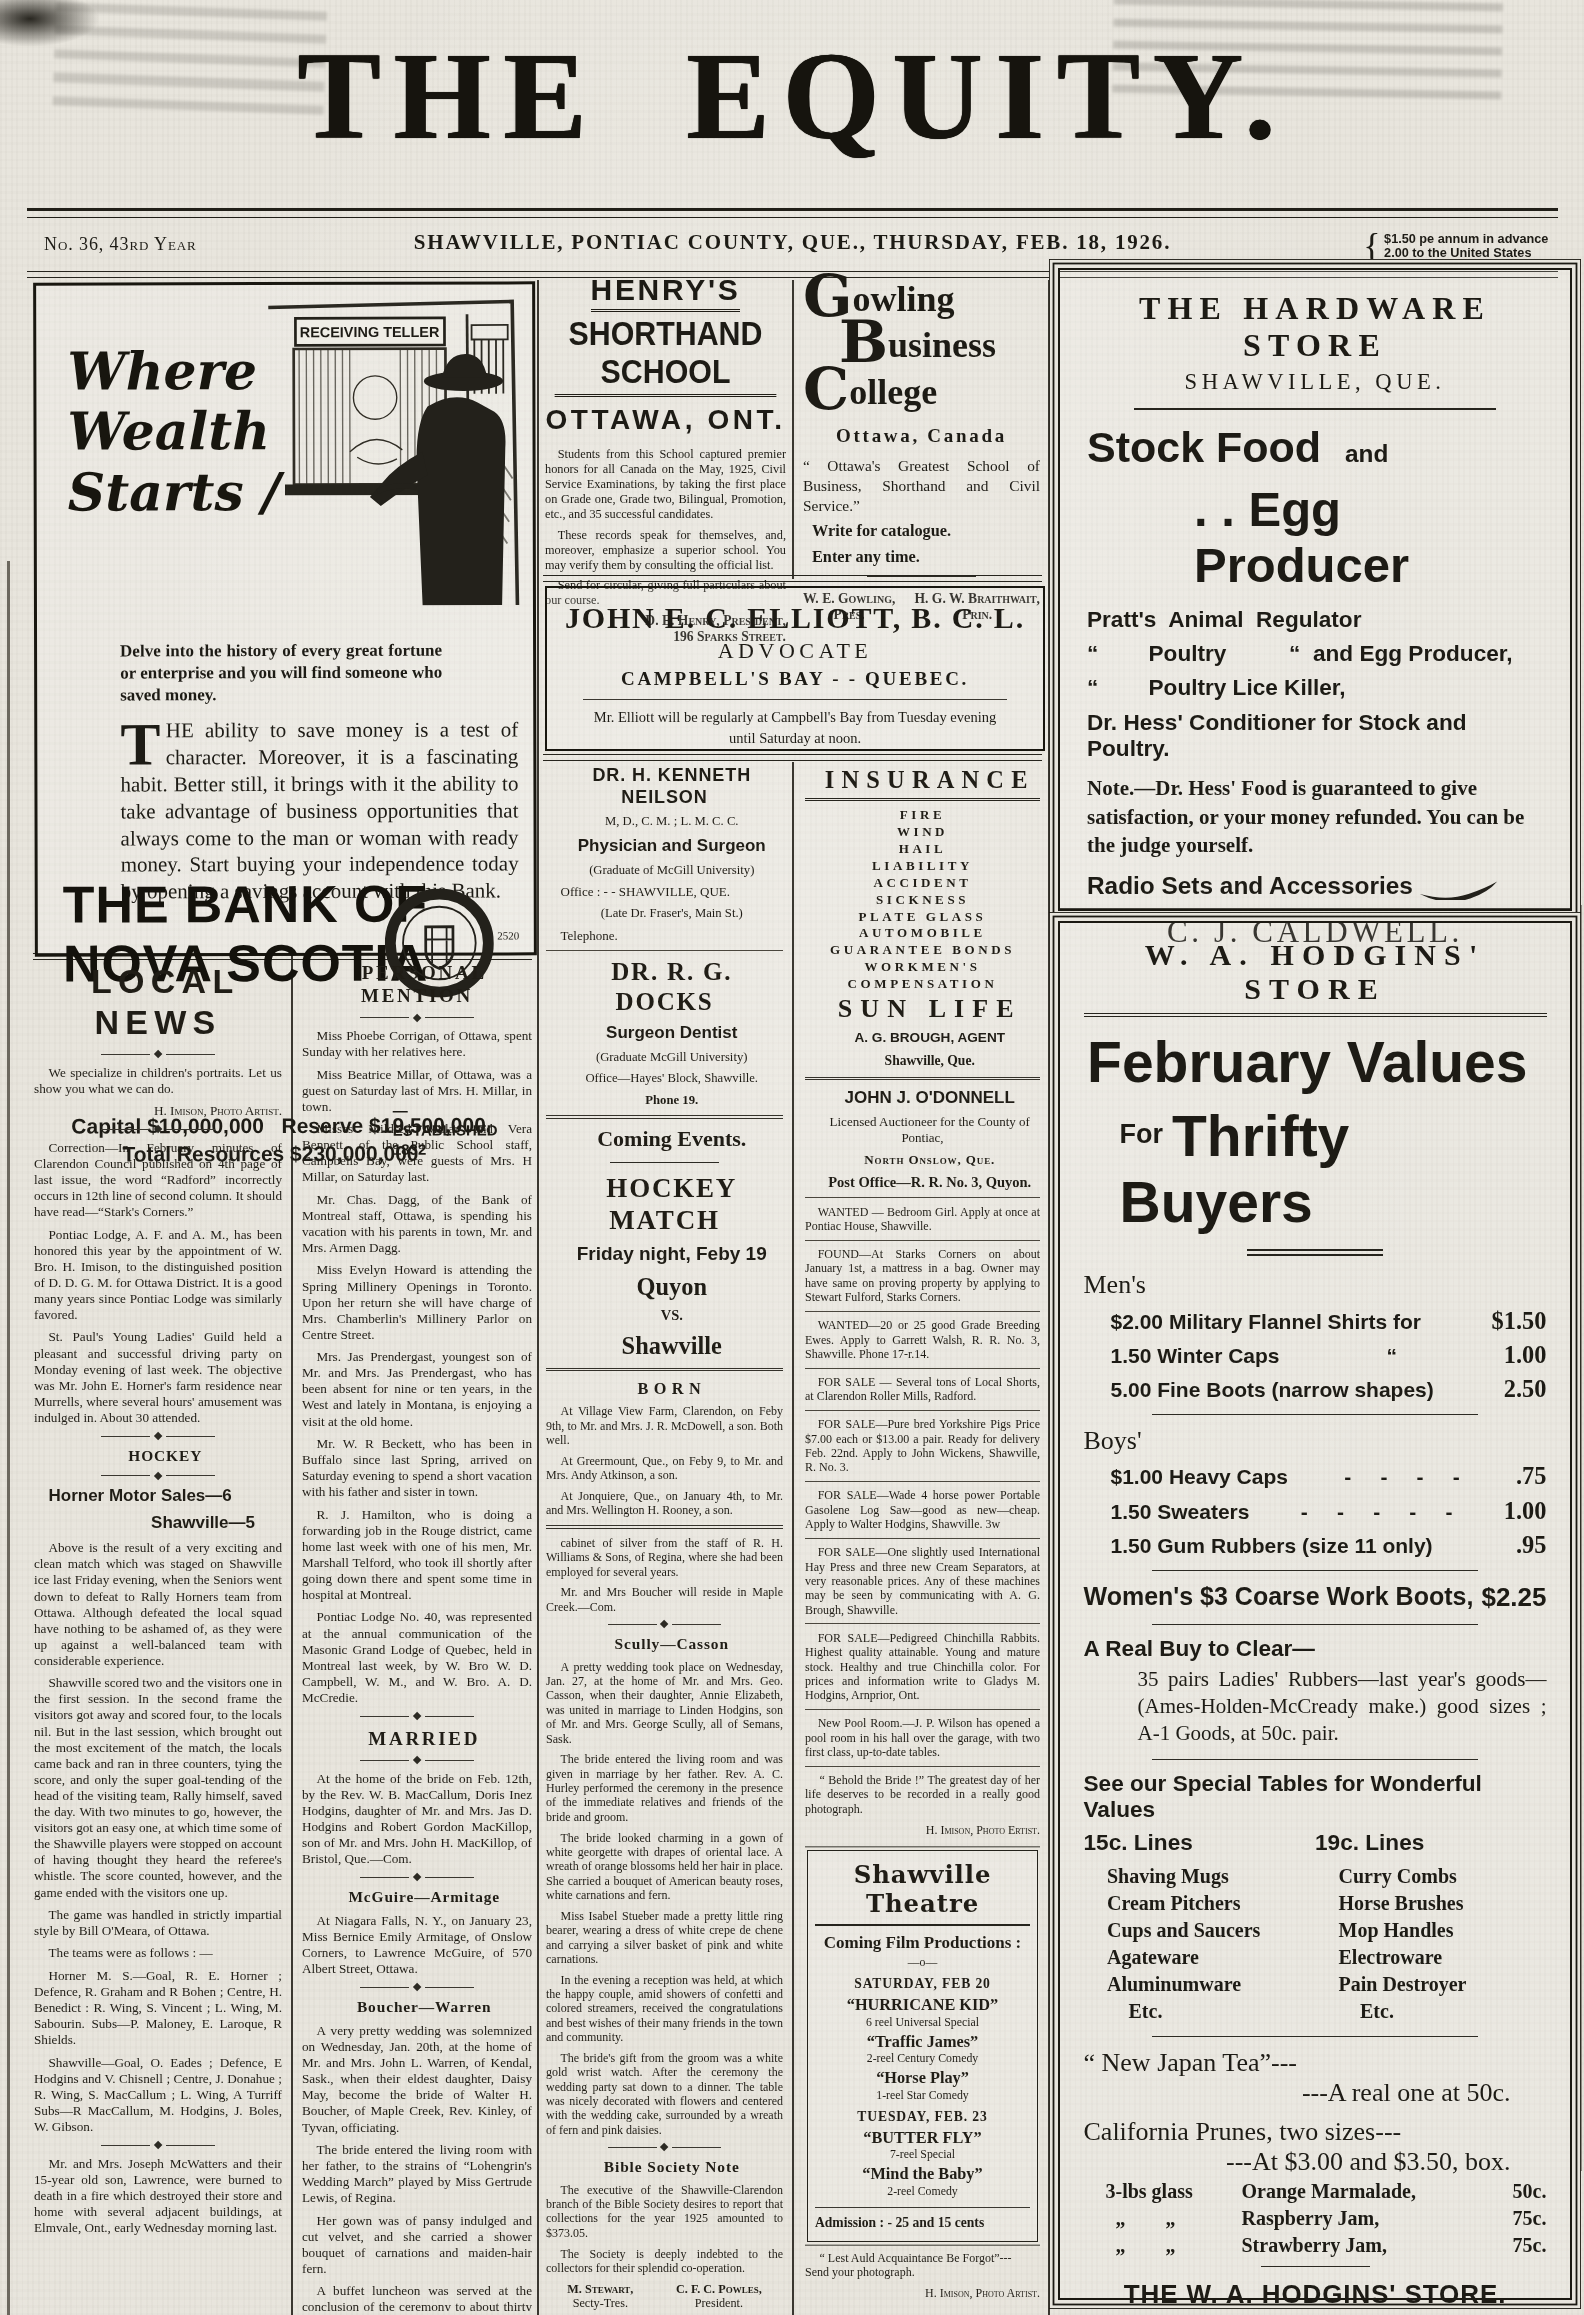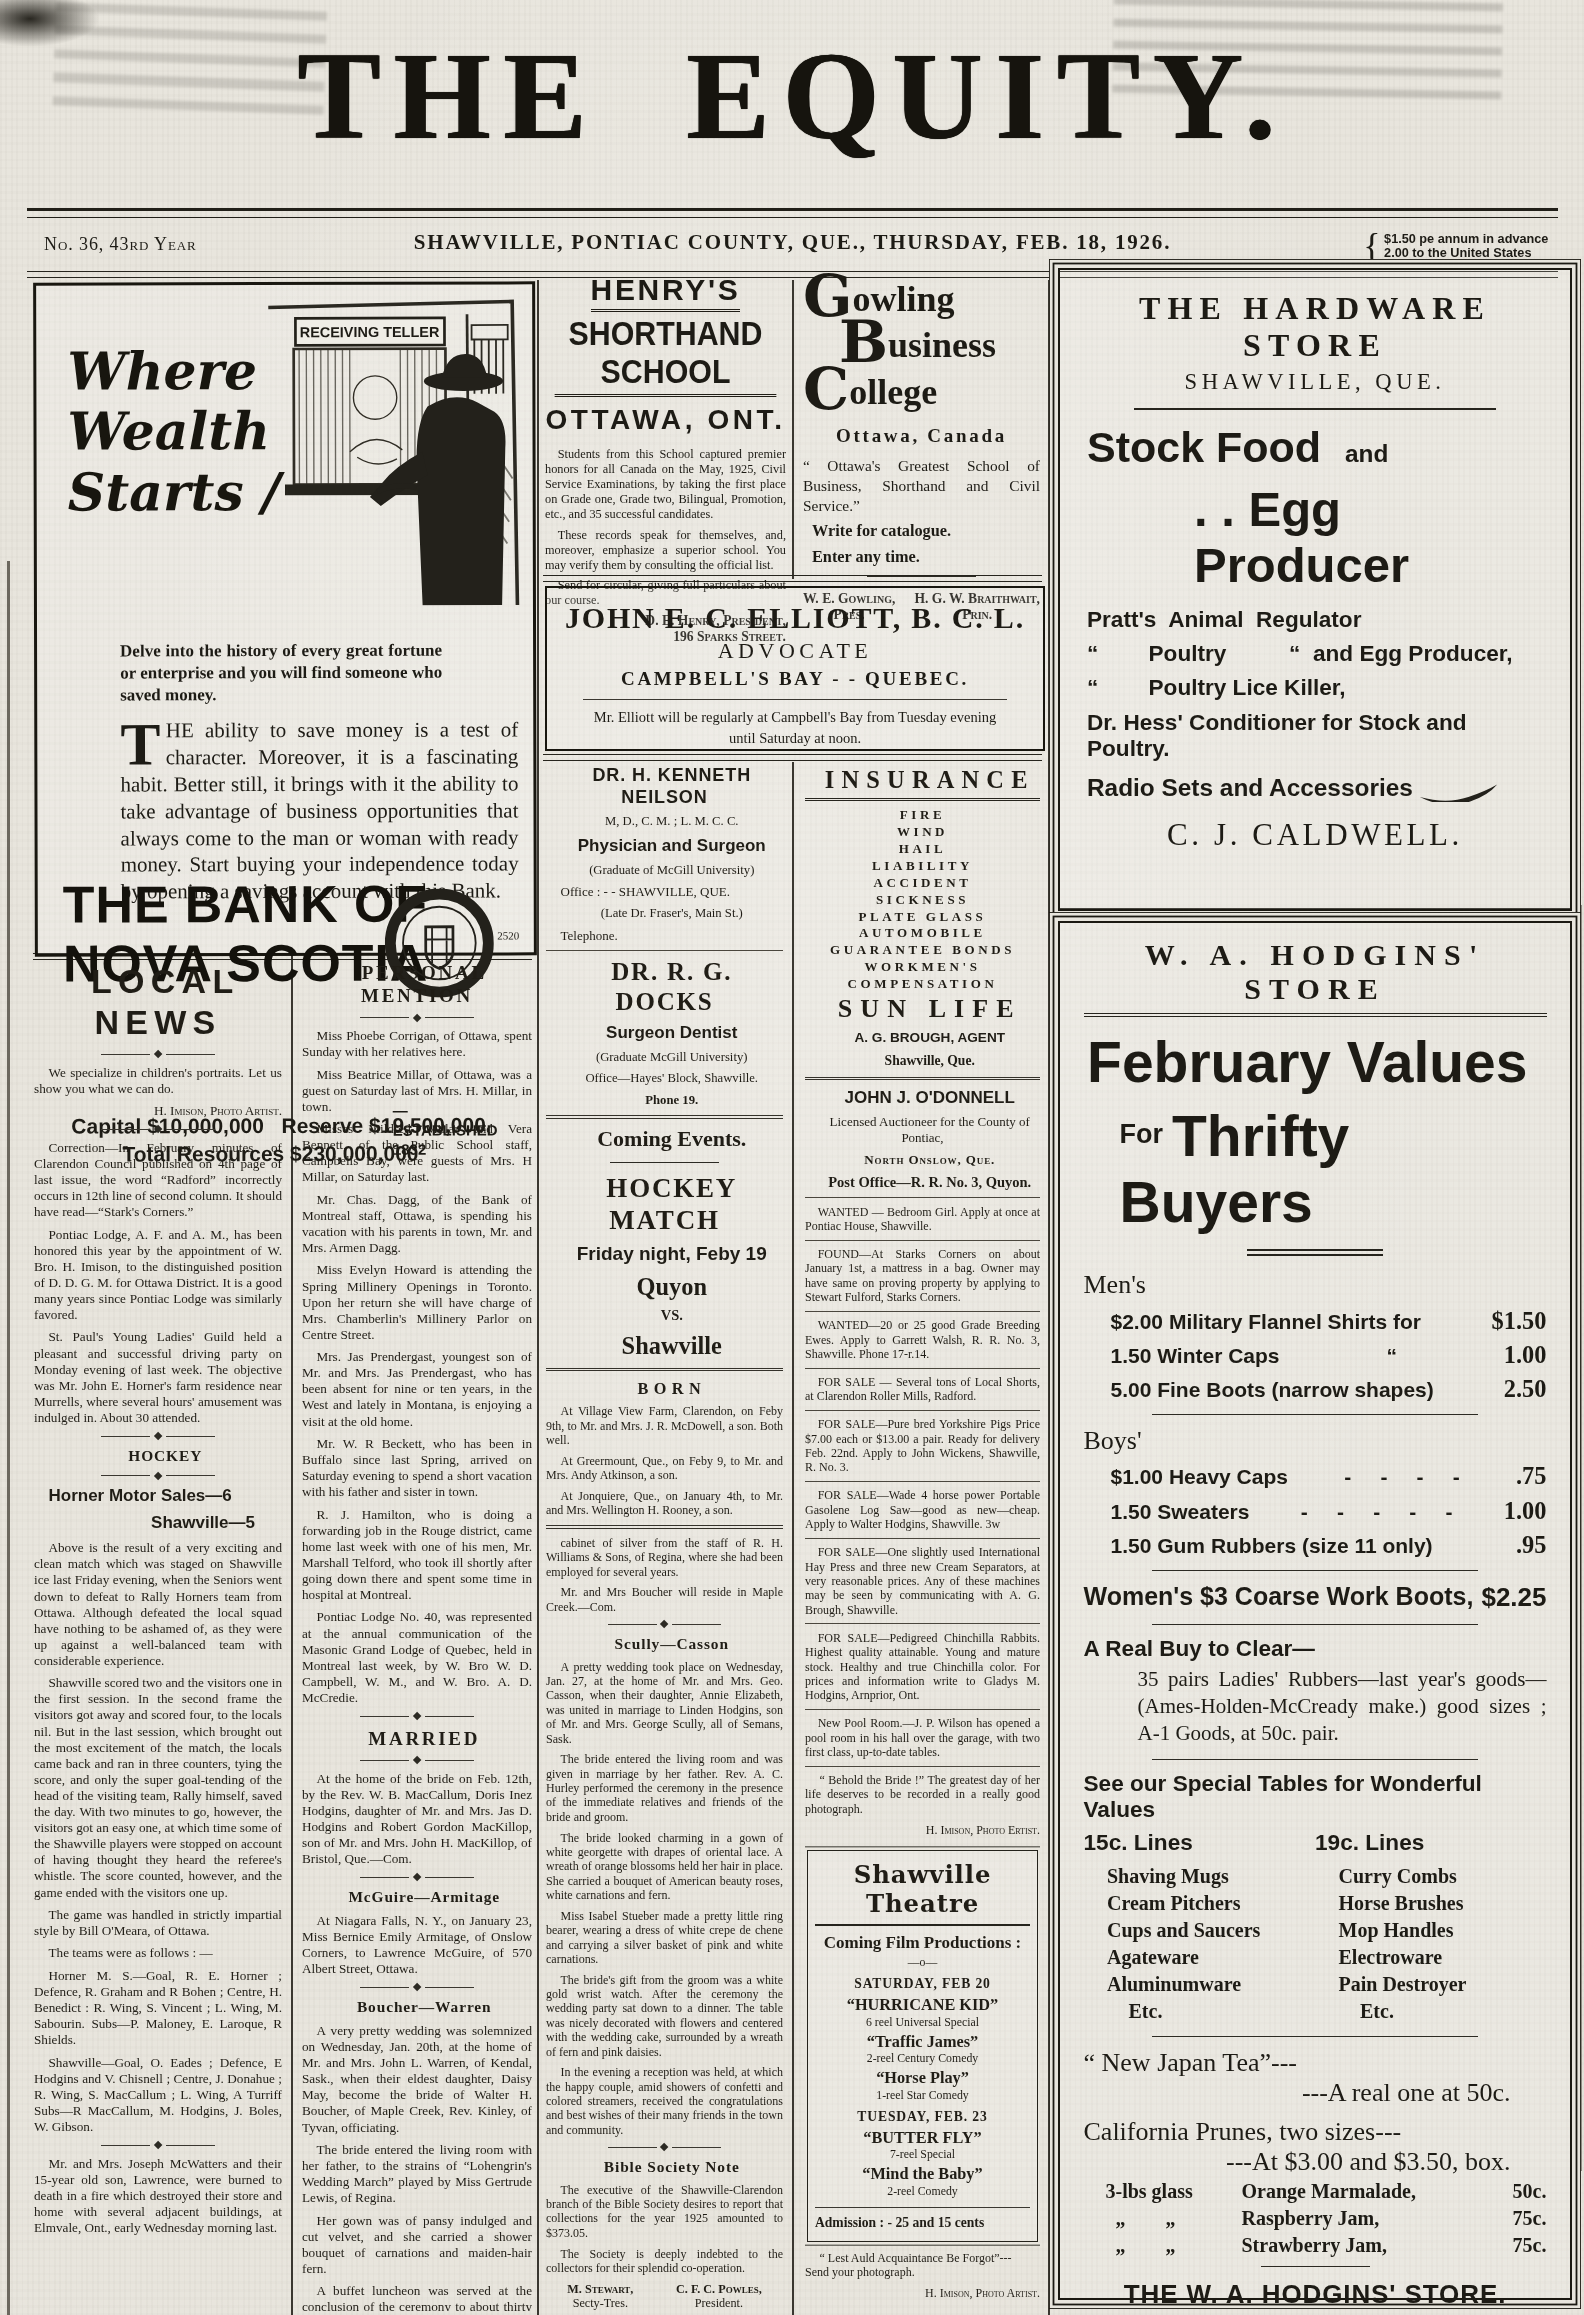--- a/index.html
+++ b/index.html
@@ -398,22 +398,22 @@
       </div>
     <div class="orn">
         <i></i>
       </div>
     <p class="subhead">Scully—Casson</p>
     <div>
         <p>A pretty wedding took place on Wednesday, Jan. 27, at the home of Mr. and Mrs. Geo. Casson, when their daughter, Annie Elizabeth, was united in marriage to Linden Hodgins, son of Mr. and Mrs. George Scully, all of Semans, Sask.</p>
         <p>The bride entered the living room and was given in marriage by her father.  Rev. A. C. Hurley performed the ceremony in the presence of the immediate relatives and friends of the bride and groom.</p>
         <p>The bride looked charming in a gown of white georgette with drapes of oriental lace.  A wreath of orange blossoms held her hair in place.  She carried a bouquet of American beauty roses, white carnations and fern.</p>
         <p>Miss Isabel Stueber made a pretty little ring bearer, wearing a dress of white crepe de chene and carrying a silver basket of pink and white carnations.</p>
+        <p>In the evening a reception was held, at which the happy couple, amid showers of confetti and colored streamers, received the congratulations and best wishes of their many friends in the town and community.</p>
         <p>The bride's gift from the groom was a white gold wrist watch.  After the ceremony the wedding party sat down to a dinner.  The table was nicely decorated with flowers and centered with the wedding cake, surrounded by a wreath of fern and pink daisies.</p>
-        <p>In the evening a reception was held, at which the happy couple, amid showers of confetti and colored streamers, received the congratulations and best wishes of their many friends in the town and community.</p>
       </div>
     <div class="orn">
         <i></i>
       </div>
     <p class="subhead">Bible Society Note</p>
     <div>
         <p>The executive of the Shawville-Clarendon branch of the Bible Society desires to report that collections for the year 1925 amounted to $373.05.</p>
         <p>The Society is deeply indebted to the collectors for their splendid co-operation.</p>
       </div>
     <div class="sigrow">
@@ -513,20 +513,21 @@
       <div class="hw-place">SHAWVILLE,  QUE.</div>
       <hr class="hw-rule">
       <div class="hw-stock"><span>Stock Food</span>&nbsp;&nbsp;<span class="and">and</span></div>
       <div class="hw-egg">. . Egg Producer</div>
       <div>
           <div class="hw-line">Pratt's  Animal  Regulator</div>
           <div class="hw-line">“        Poultry          “  and Egg Producer,</div>
           <div class="hw-line">“        Poultry Lice Killer,</div>
           <div class="hw-line">Dr. Hess' Conditioner for Stock and Poultry.</div>
         </div>
+      <div class="hw-note">Note.—Dr. Hess' Food is guaranteed to give satisfaction, or your money refunded.  You can be the judge yourself.</div>
       <div class="hw-radio">
         <span>Radio Sets and Accessories</span>
         <svg width="81" height="23.5" viewBox="0 0 90 26" style="margin-left:5.4px;">
             <path d="M2 20 q30 8 54 0 q20 -7 32 -14 q-10 12 -30 19 q-28 9 -56 -5z" fill="#23211b"></path>
           </svg>
       </div>
       <div class="hw-sig">C. J. CALDWELL.</div>
     </div>
   </section>
 

